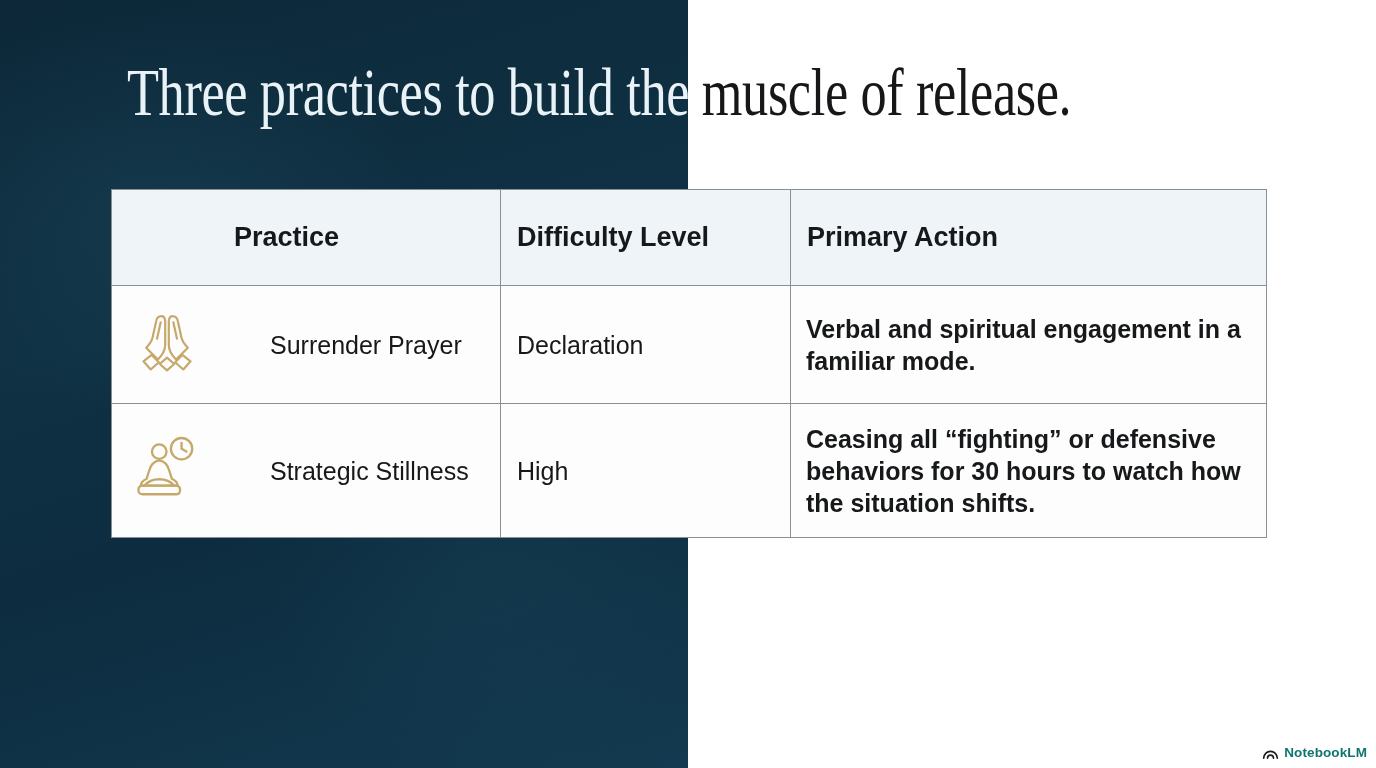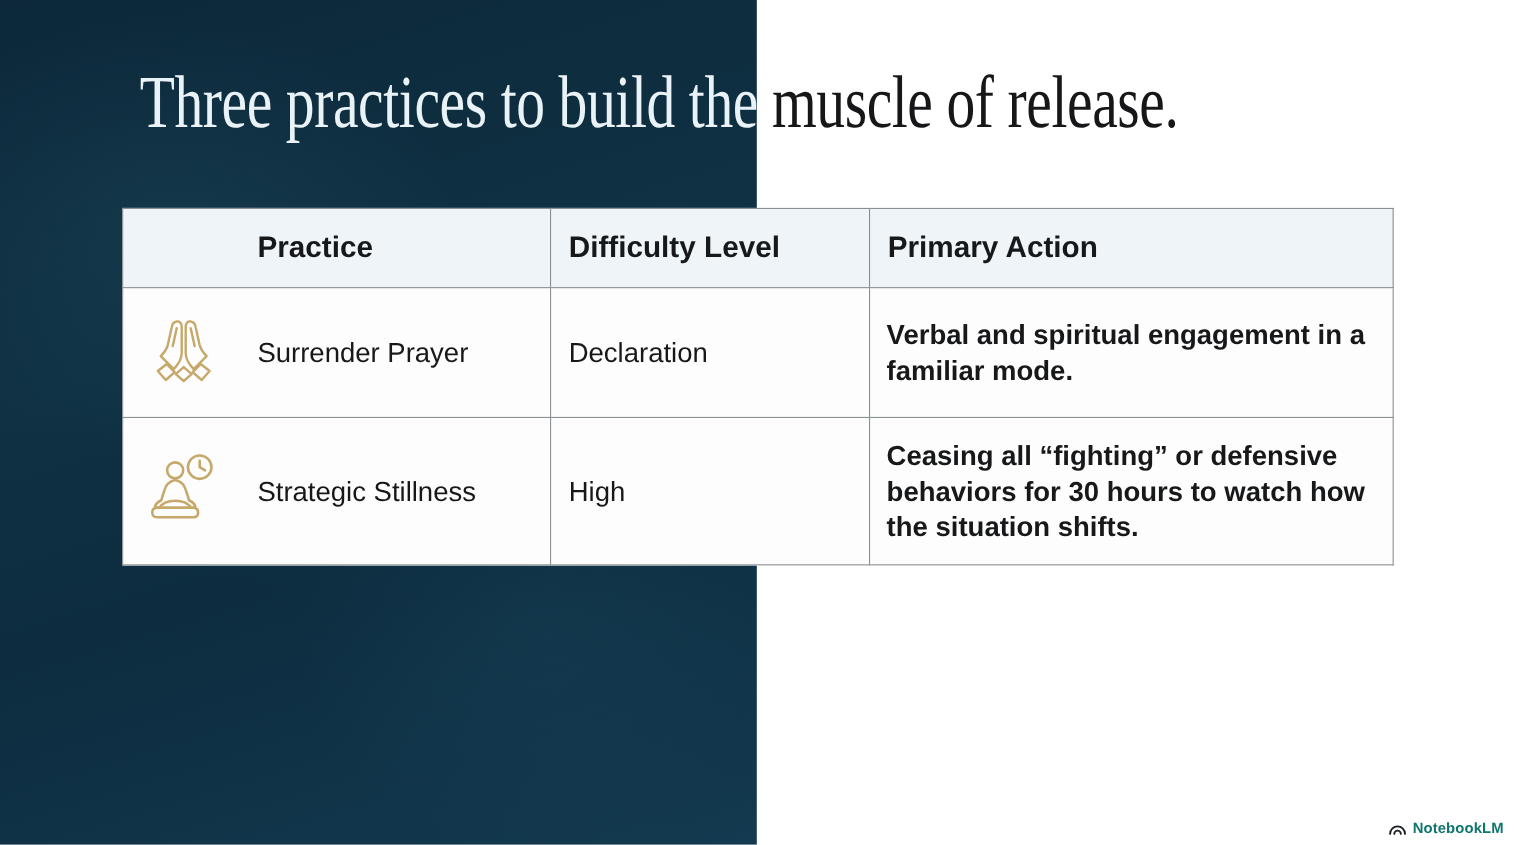--- a/index.html
+++ b/index.html
@@ -34,29 +34,29 @@
     border-collapse:collapse;table-layout:fixed;width:1155px;
     background:#fdfdfd;
   }
   table.practices col.c1{width:389px;}
   table.practices col.c2{width:290px;}
   table.practices col.c3{width:476px;}
   table.practices th,table.practices td{
     border:1px solid #8a8f94;vertical-align:middle;box-sizing:border-box;
     color:#17181a;text-align:left;
   }
-  thead tr{height:72px;}
+  thead tr{height:96px;}
   tr.r1{height:118px;}
   tr.r2{height:130px;}
   tr.r3{height:134px;}
   th{background:#eef4f7;font-size:27px;font-weight:700;padding:0 10px 0 16px;}
   th.h-practice{padding-left:122px;}
   td{font-size:25px;line-height:32px;background:#fdfdfd;}
   td.practice-cell{padding:0;}
-  .practice-inner{display:flex;align-items:center;}
+  .practice-inner{display:flex;align-items:center;gap:36px;}
   .icon-box{width:66px;margin-left:22px;margin-right:34px;display:flex;align-items:center;justify-content:center;flex:0 0 auto;}
   td.difficulty-cell{padding:0 10px 0 16px;}
   td.action-cell{padding:12px 20px 12px 15px;font-weight:bold;}
   
   .footer-brand{
     position:absolute;right:9px;bottom:8px;display:flex;align-items:center;gap:5px;
     color:#0f766e;font-size:13.5px;font-weight:600;letter-spacing:0.1px;
   }
   .gold-icon{stroke:#c6a96a;fill:none;stroke-width:2.4;stroke-linecap:round;stroke-linejoin:round;}
 </style>

